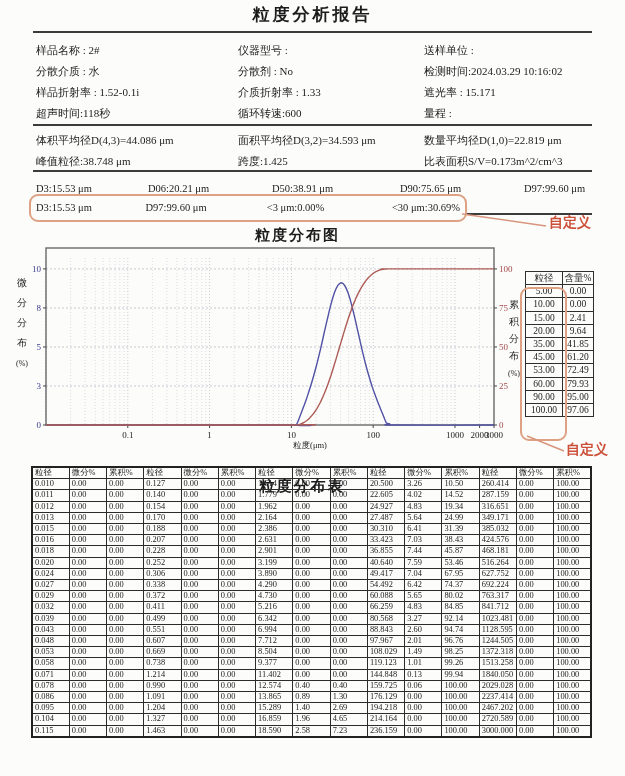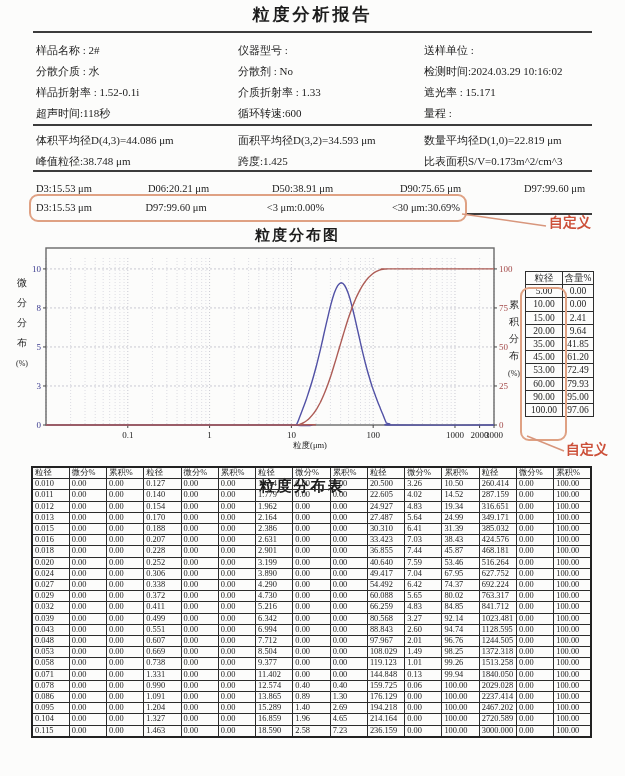--- a/index.html
+++ b/index.html
@@ -580,21 +580,21 @@
           <td>1.01</td>
           <td>99.26</td>
           <td>1513.258</td>
           <td>0.00</td>
           <td>100.00</td>
         </tr>
         <tr>
           <td>0.071</td>
           <td>0.00</td>
           <td>0.00</td>
-          <td>1.331</td>
+          <td>1.214</td>
           <td>0.00</td>
           <td>0.00</td>
           <td>11.402</td>
           <td>0.00</td>
           <td>0.00</td>
           <td>144.848</td>
           <td>0.13</td>
           <td>99.94</td>
           <td>1840.050</td>
           <td>0.00</td>

